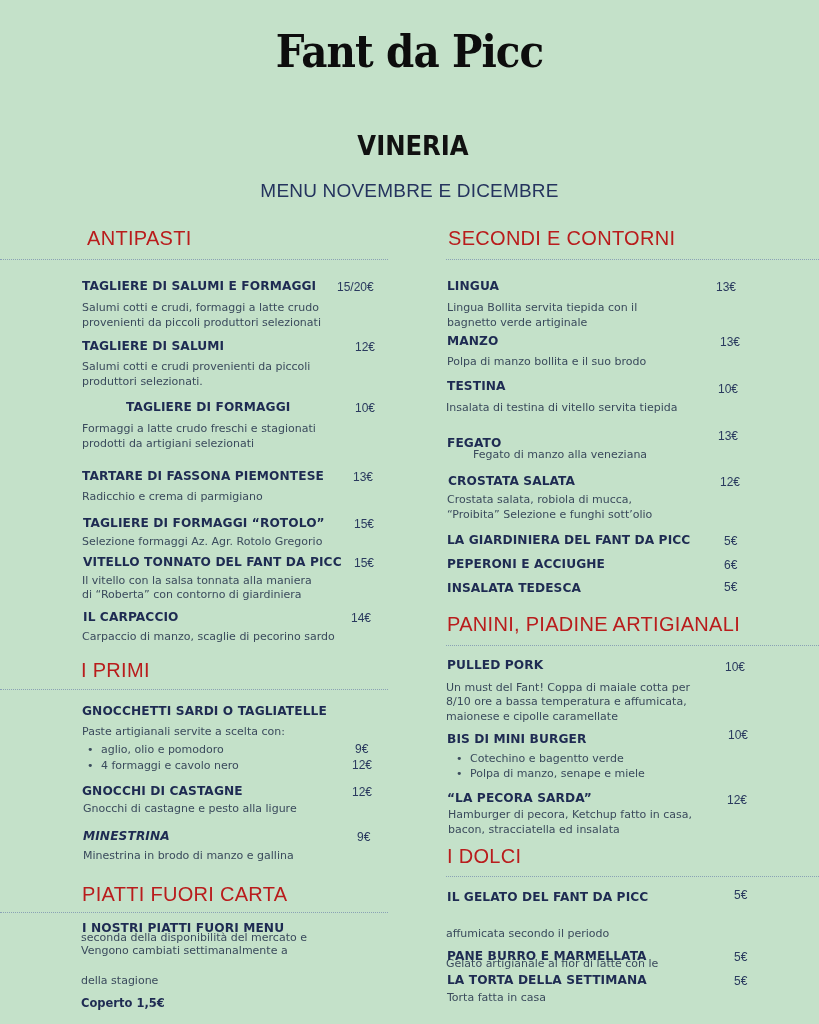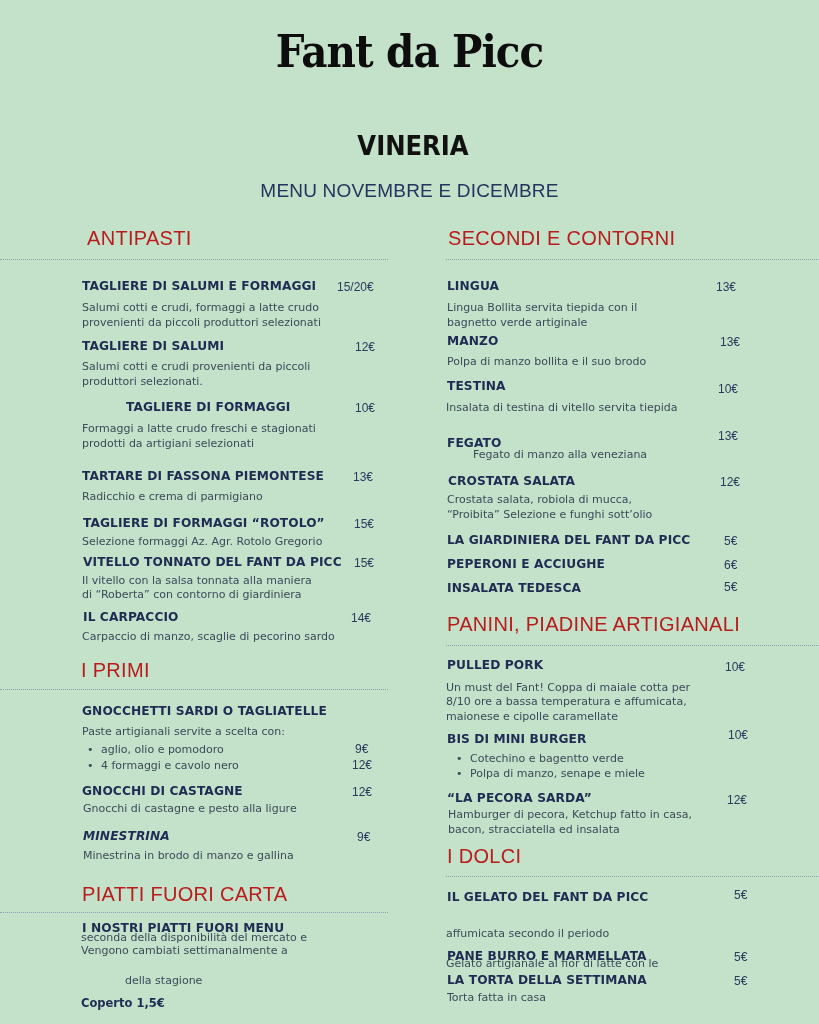--- a/index.html
+++ b/index.html
@@ -142,21 +142,21 @@
 </div>
 
 <div>
   <div class="abs section-title" style="left:82px; top:883px;">PIATTI FUORI CARTA</div>
   <div class="abs divider" style="left:0; top:912px; width:388px;"></div>
 
   <div>
     <div class="abs item-name" style="left:82px; top:921px;">I NOSTRI PIATTI FUORI MENU</div>
     <div class="abs item-desc" style="left:81px; top:943px;">Vengono cambiati settimanalmente a</div>
     <div class="abs item-desc" style="left:81px; top:906px;margin-top:24px;">seconda della disponibilità del mercato e</div>
-    <div class="abs item-desc" style="left:81px; top:973px;margin-left:44px;">della stagione</div>
+    <div class="abs item-desc" style="left:81px; top:973px;">della stagione</div>
   </div>
   <div class="abs coperto" style="left:81px; top:996px;">Coperto  1,5€</div>
 </div>
 
 <div>
   <div class="abs section-title" style="left:448px; top:227px;">SECONDI E CONTORNI</div>
   <div class="abs divider" style="left:446px; top:259px; width:373px;"></div>
 
   <div>
     <div class="abs item-name" style="left:447px; top:279px;">LINGUA</div>

